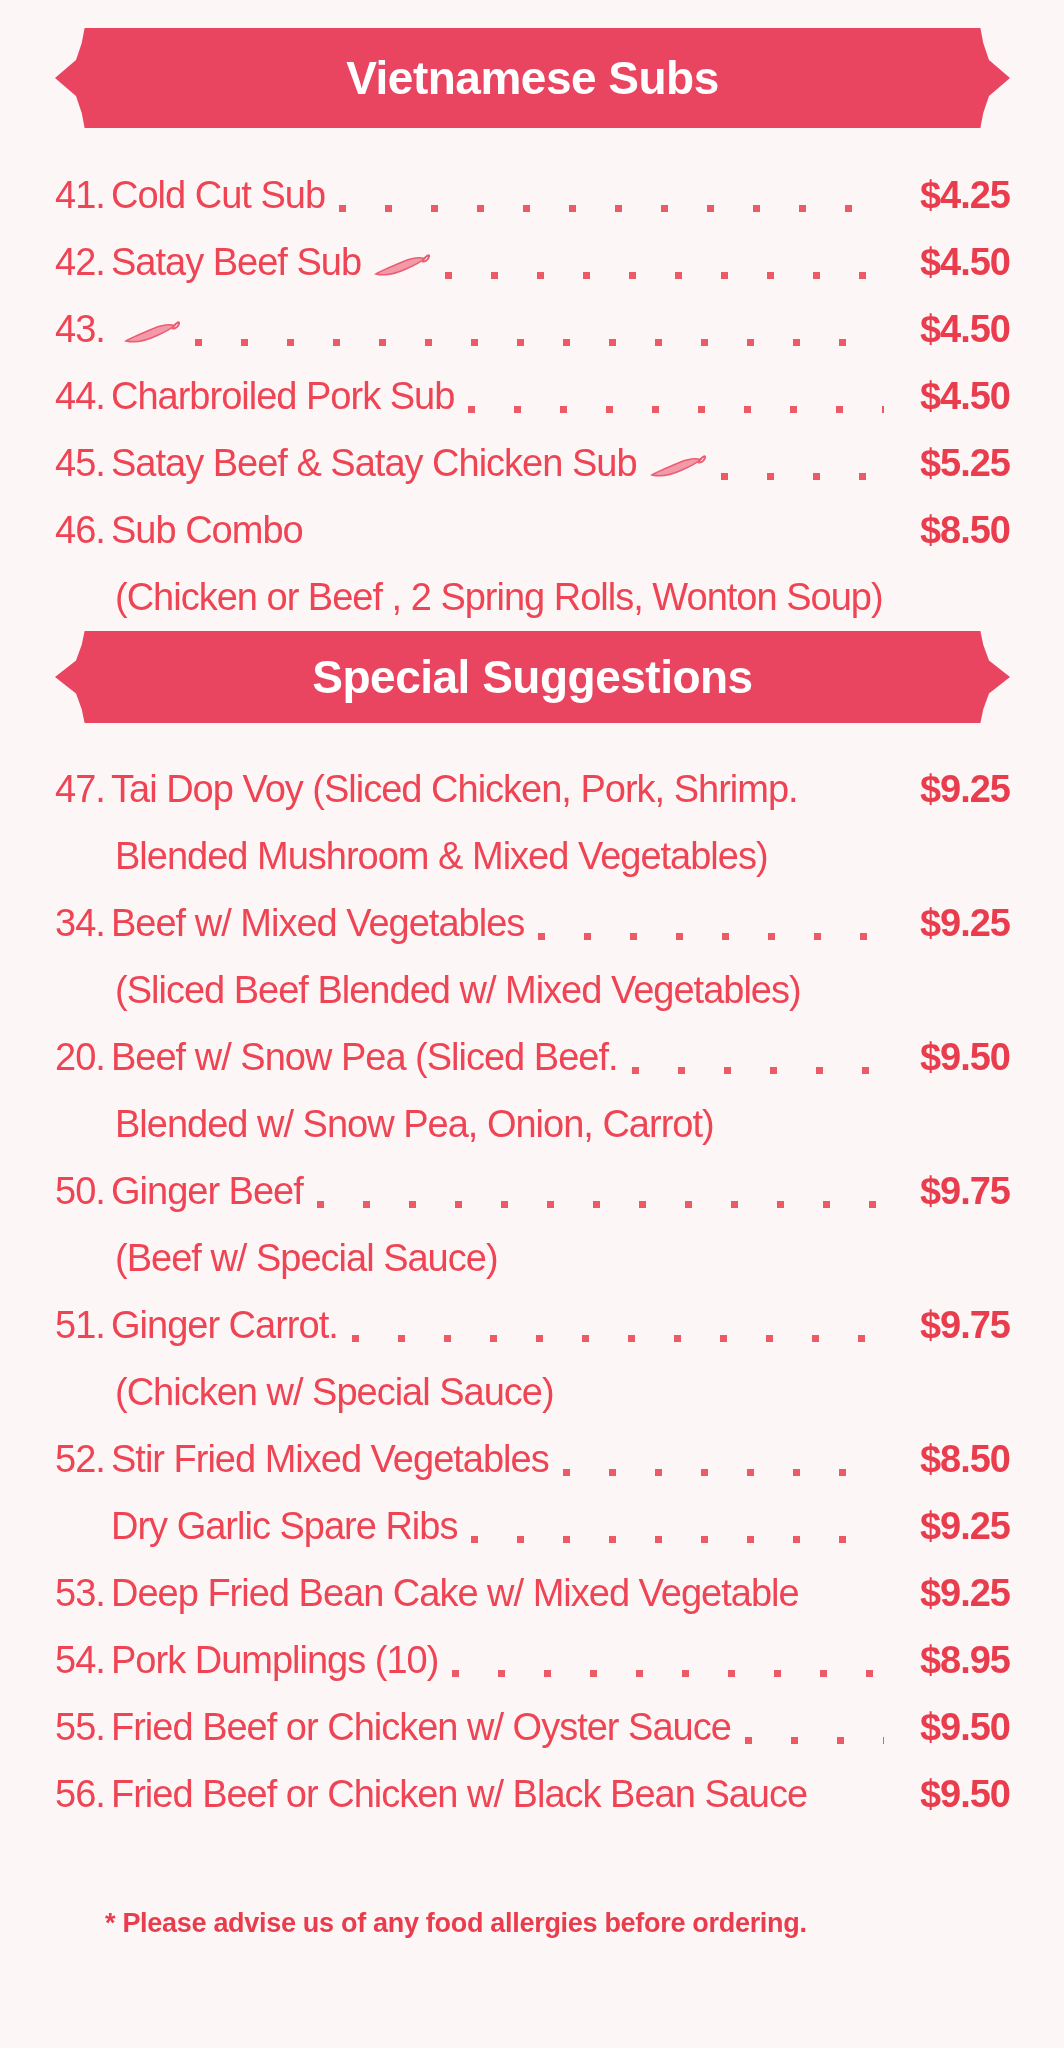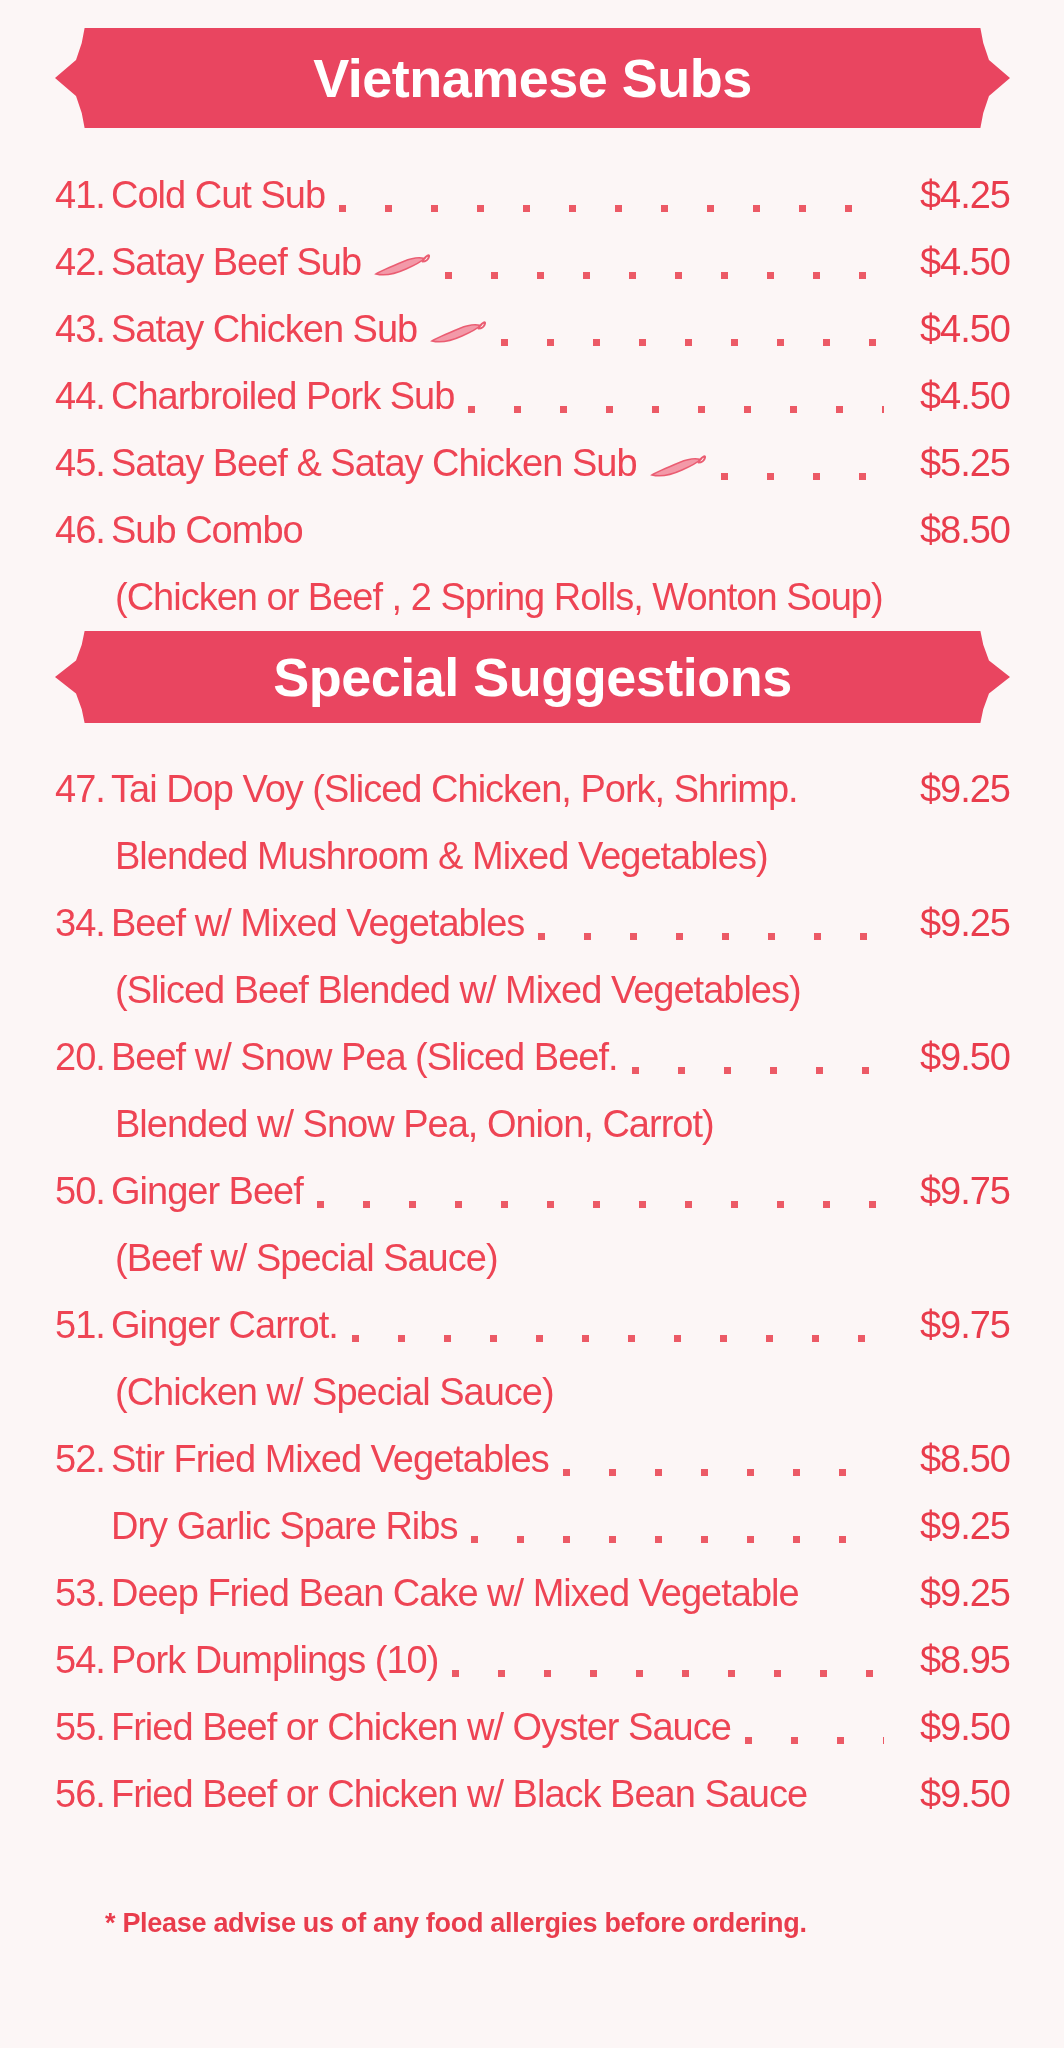--- a/index.html
+++ b/index.html
@@ -20,21 +20,21 @@
   }
   .page{
     width:1064px;height:2048px;
     padding:28px 54px 0 55px;
   }
   .banner{
     height:100px;
     background:var(--banner-bg);
     color:var(--banner-text);
     display:flex;align-items:center;justify-content:center;
-    font-weight:bold;font-size:54px;letter-spacing:-0.5px;
+    font-weight:bold;font-size:46px;letter-spacing:-0.5px;
     clip-path:polygon(0% 50%,2.2% 32%,2.8% 15%,3.1% 0%,96.9% 0%,97.2% 15%,97.8% 32%,100% 50%,97.8% 68%,97.2% 85%,96.9% 100%,3.1% 100%,2.8% 85%,2.2% 68%);
   }
   .banner.second{height:92px;}
   .menu-list{margin-top:34px;}
   .menu-list.second{margin-top:33px;}
   .row{
     height:67px;
     display:flex;align-items:center;
     color:var(--item-text);
     font-size:38px;letter-spacing:-1px;
@@ -44,21 +44,21 @@
   .name{flex:none;}
   .chili{flex:none;margin-left:12px;display:flex;align-items:center;margin-bottom:-6px;}
   .dots{
     flex:1 1 0;min-width:0;height:7px;
     align-self:flex-end;margin:0 10px 17px 14px;
     background:repeating-linear-gradient(90deg,var(--dots-color) 0 7px,transparent 7px 46px);
   }
   .dots.nodots{background:none;}
   .price{
     flex:none;width:116px;text-align:right;
-    font-weight:normal;color:var(--price-text);letter-spacing:-1px;
+    font-weight:bold;color:var(--price-text);letter-spacing:-1px;
   }
   .desc-row{
     height:67px;display:flex;align-items:center;
     padding-left:60px;
     color:var(--item-text);font-size:38px;letter-spacing:-1px;white-space:nowrap;text-align:center;
   }
   .footer-note{
     margin-top:80px;padding-left:50px;
     color:var(--price-text);font-weight:bold;font-size:27px;letter-spacing:-0.3px;
   }
@@ -87,21 +87,20 @@
       <svg width="58" height="26" viewBox="0 0 58 26" aria-hidden="true">
         <path d="M3 21 C11 23 22 21 33 16 C42 12 48.5 8.5 51.5 5.5 C47.5 4.5 39 5 30.5 8.5 C19.5 13 8.5 17.5 3 21 Z" fill="#f399a8" stroke="#ea5d72" stroke-width="1.5"></path>
         <path d="M50.5 6.5 C53.5 2.5 56.5 1 56 3.5 C55.5 6.5 52.5 8.5 49.5 8.5" fill="none" stroke="#ea5d72" stroke-width="2" stroke-linecap="round"></path>
       </svg>
     </span>
     <span class="dots"></span>
     <span class="price">$4.50</span>
   </div>
       <div class="row">
     <span class="num">43.</span>
-    <span class="name">Satay Chicken Sub</span>
     <span class="chili">
       <svg width="58" height="26" viewBox="0 0 58 26" aria-hidden="true">
         <path d="M3 21 C11 23 22 21 33 16 C42 12 48.5 8.5 51.5 5.5 C47.5 4.5 39 5 30.5 8.5 C19.5 13 8.5 17.5 3 21 Z" fill="#f399a8" stroke="#ea5d72" stroke-width="1.5"></path>
         <path d="M50.5 6.5 C53.5 2.5 56.5 1 56 3.5 C55.5 6.5 52.5 8.5 49.5 8.5" fill="none" stroke="#ea5d72" stroke-width="2" stroke-linecap="round"></path>
       </svg>
     </span>
     <span class="dots"></span>
     <span class="price">$4.50</span>
   </div>
       <div class="row">

